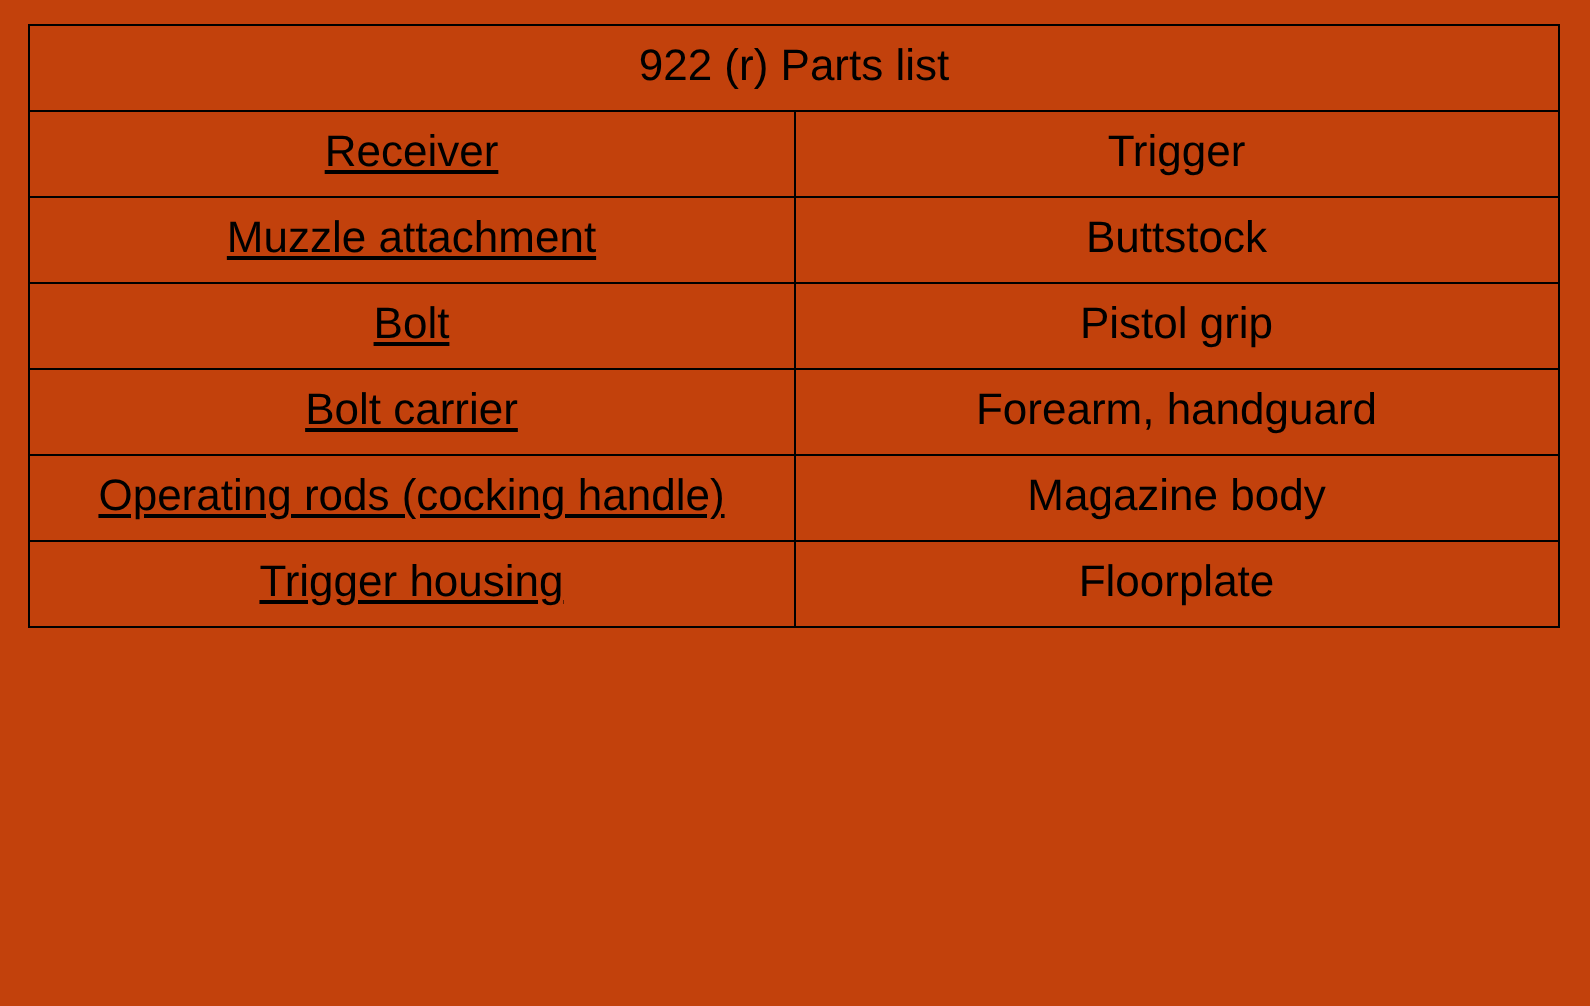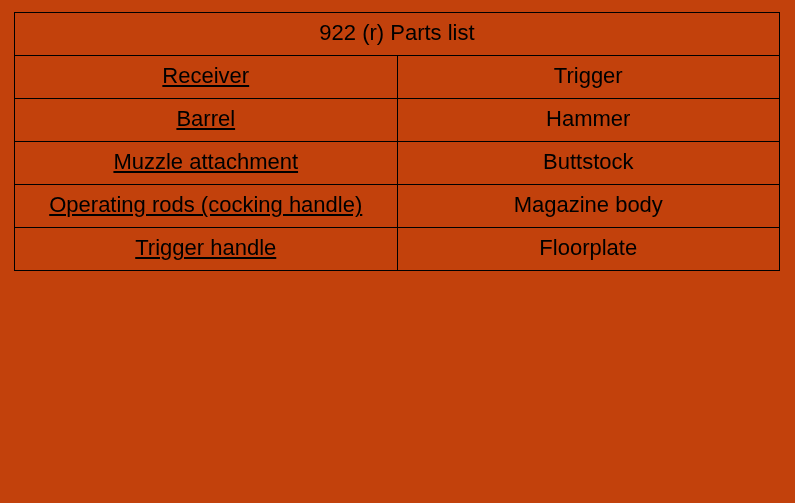--- a/index.html
+++ b/index.html
@@ -57,30 +57,34 @@
   <table class="parts-table">
     <tbody>
       <tr>
         <td class="title-cell" colspan="2">922 (r) Parts list</td>
       </tr>
       <tr>
         <td class="col-left">Receiver</td>
         <td class="col-right">Trigger</td>
       </tr>
       <tr>
-        <td class="col-left">Barrel</td>
-        <td class="col-right">Hammer</td>
+        <td class="col-left">Muzzle attachment</td>
+        <td class="col-right">Buttstock</td>
       </tr>
       <tr>
-        <td class="col-left">Muzzle attachment</td>
-        <td class="col-right">Buttstock</td>
+        <td class="col-left">Bolt</td>
+        <td class="col-right">Pistol grip</td>
+      </tr>
+      <tr>
+        <td class="col-left">Bolt carrier</td>
+        <td class="col-right">Forearm, handguard</td>
       </tr>
       <tr>
         <td class="col-left">Operating rods (cocking handle)</td>
         <td class="col-right">Magazine body</td>
       </tr>
       <tr>
-        <td class="col-left">Trigger handle</td>
+        <td class="col-left">Trigger housing</td>
         <td class="col-right">Floorplate</td>
       </tr>
     </tbody>
   </table>
 </div>
 
 </body></html>

